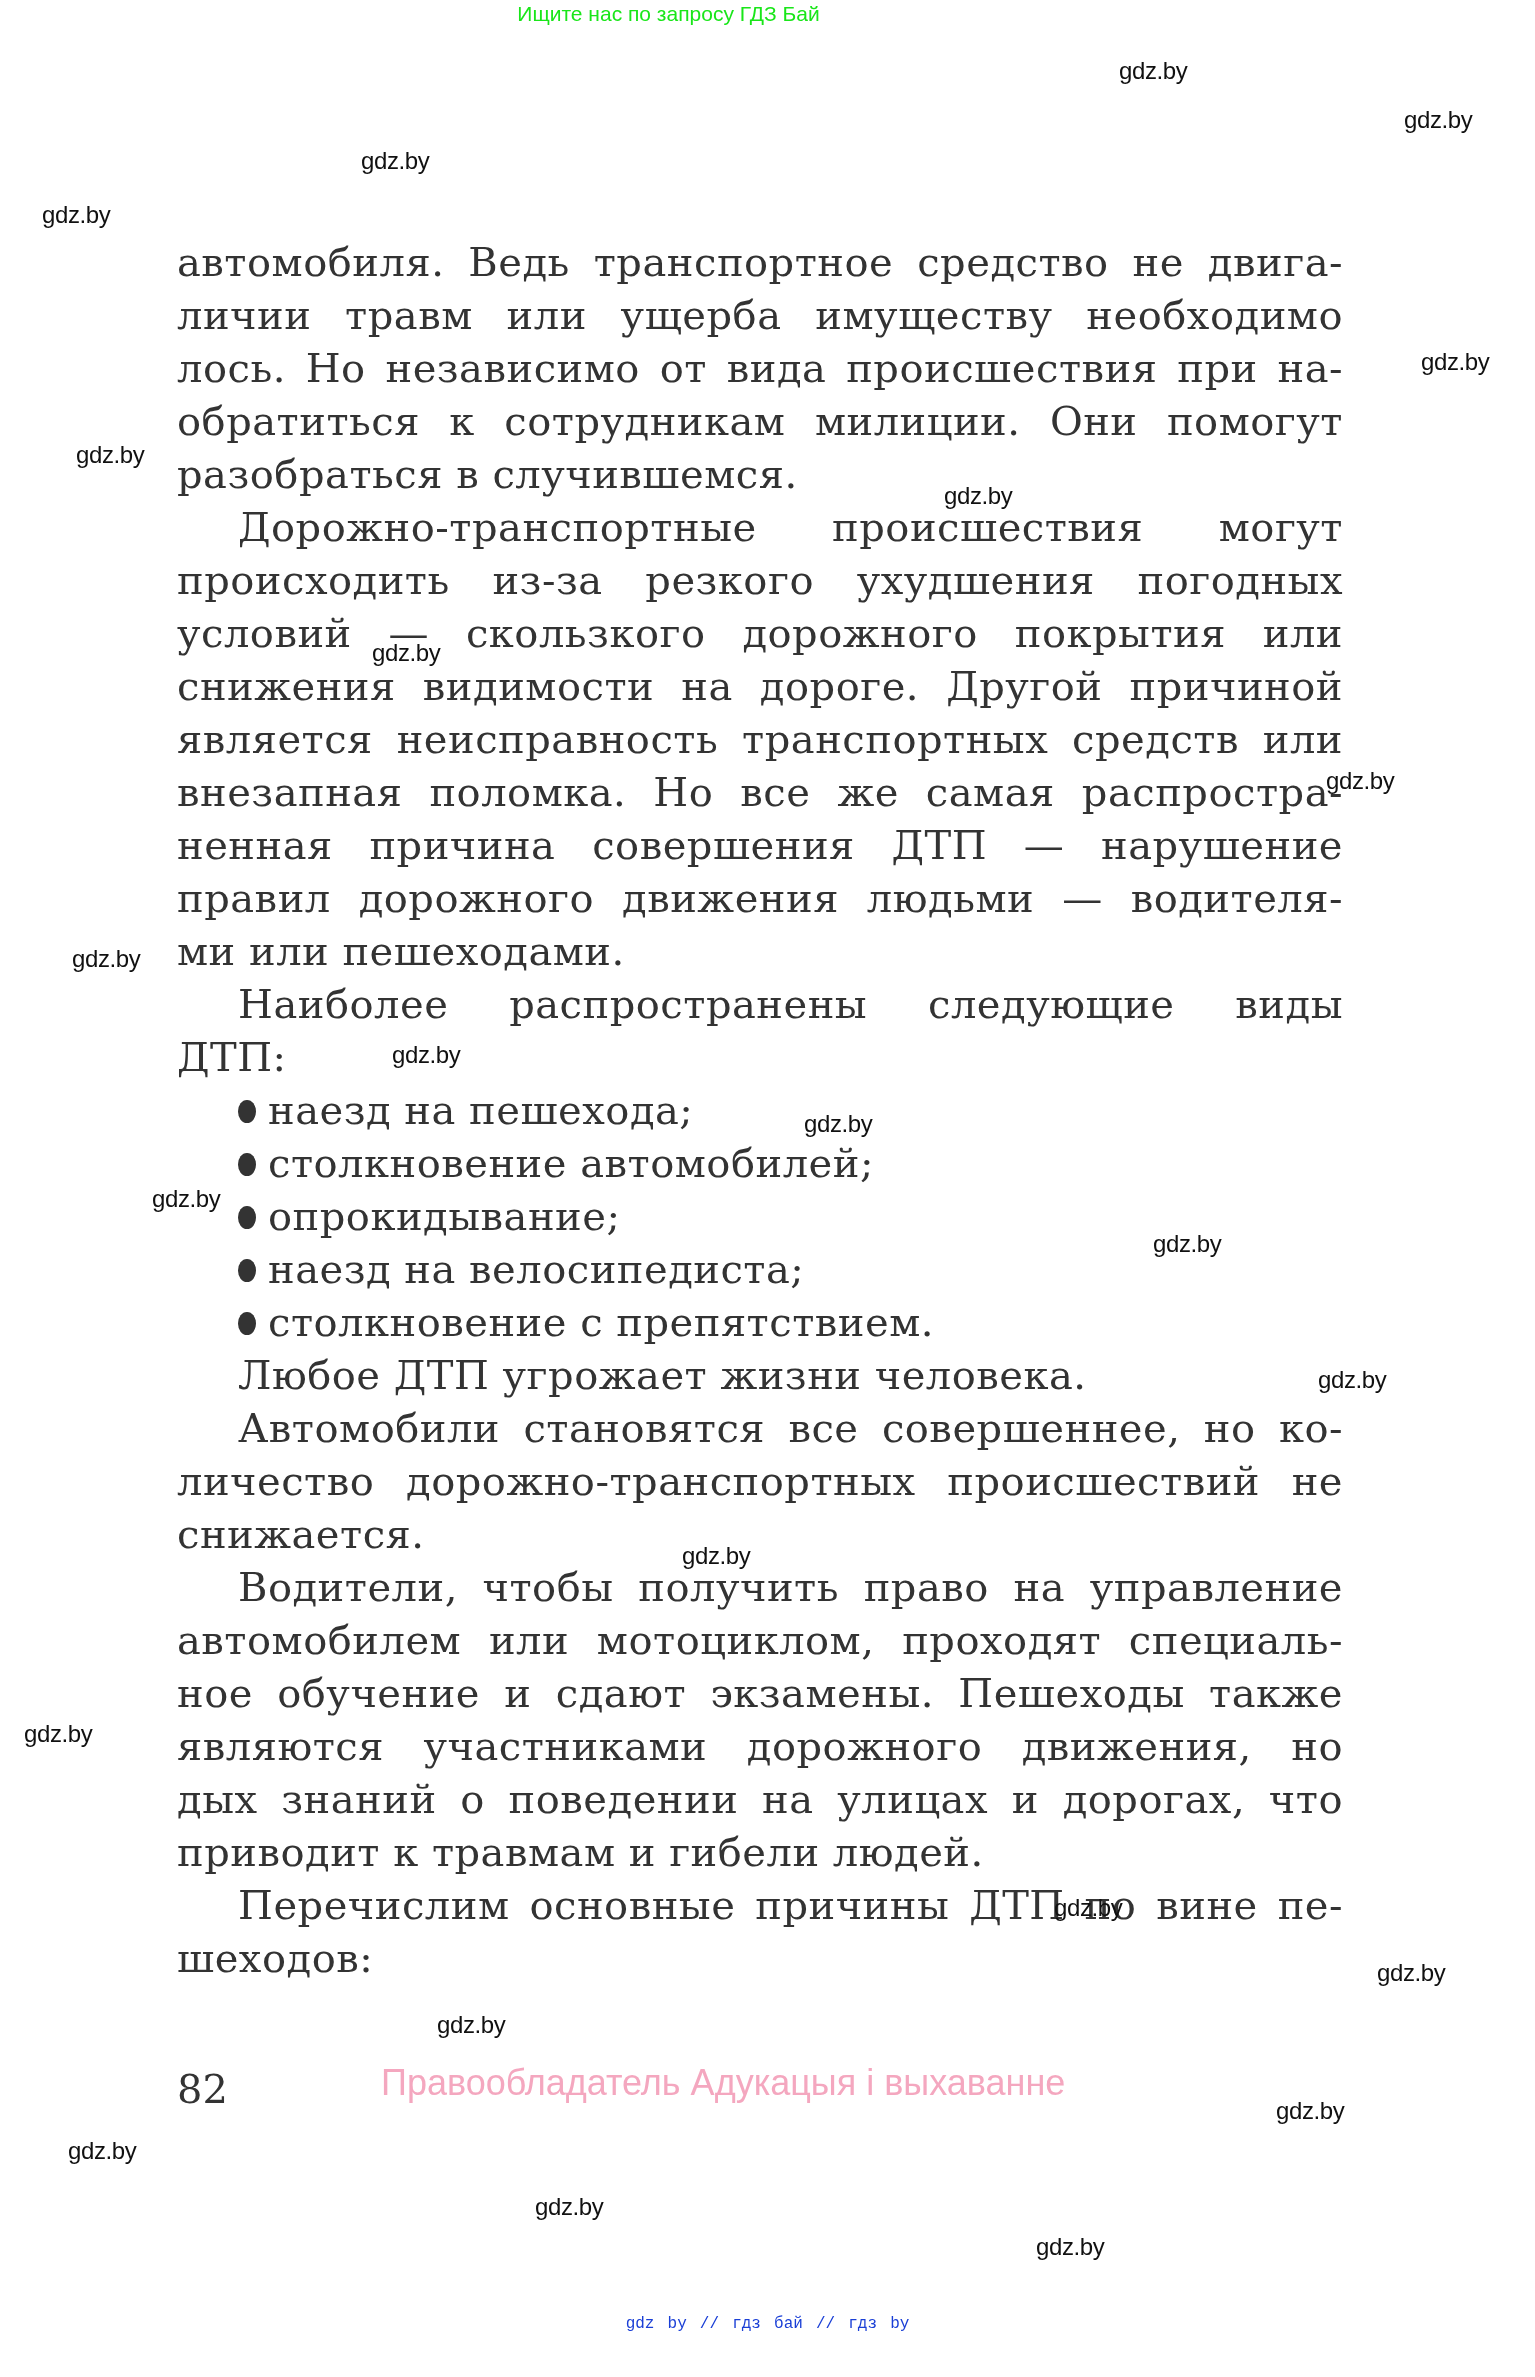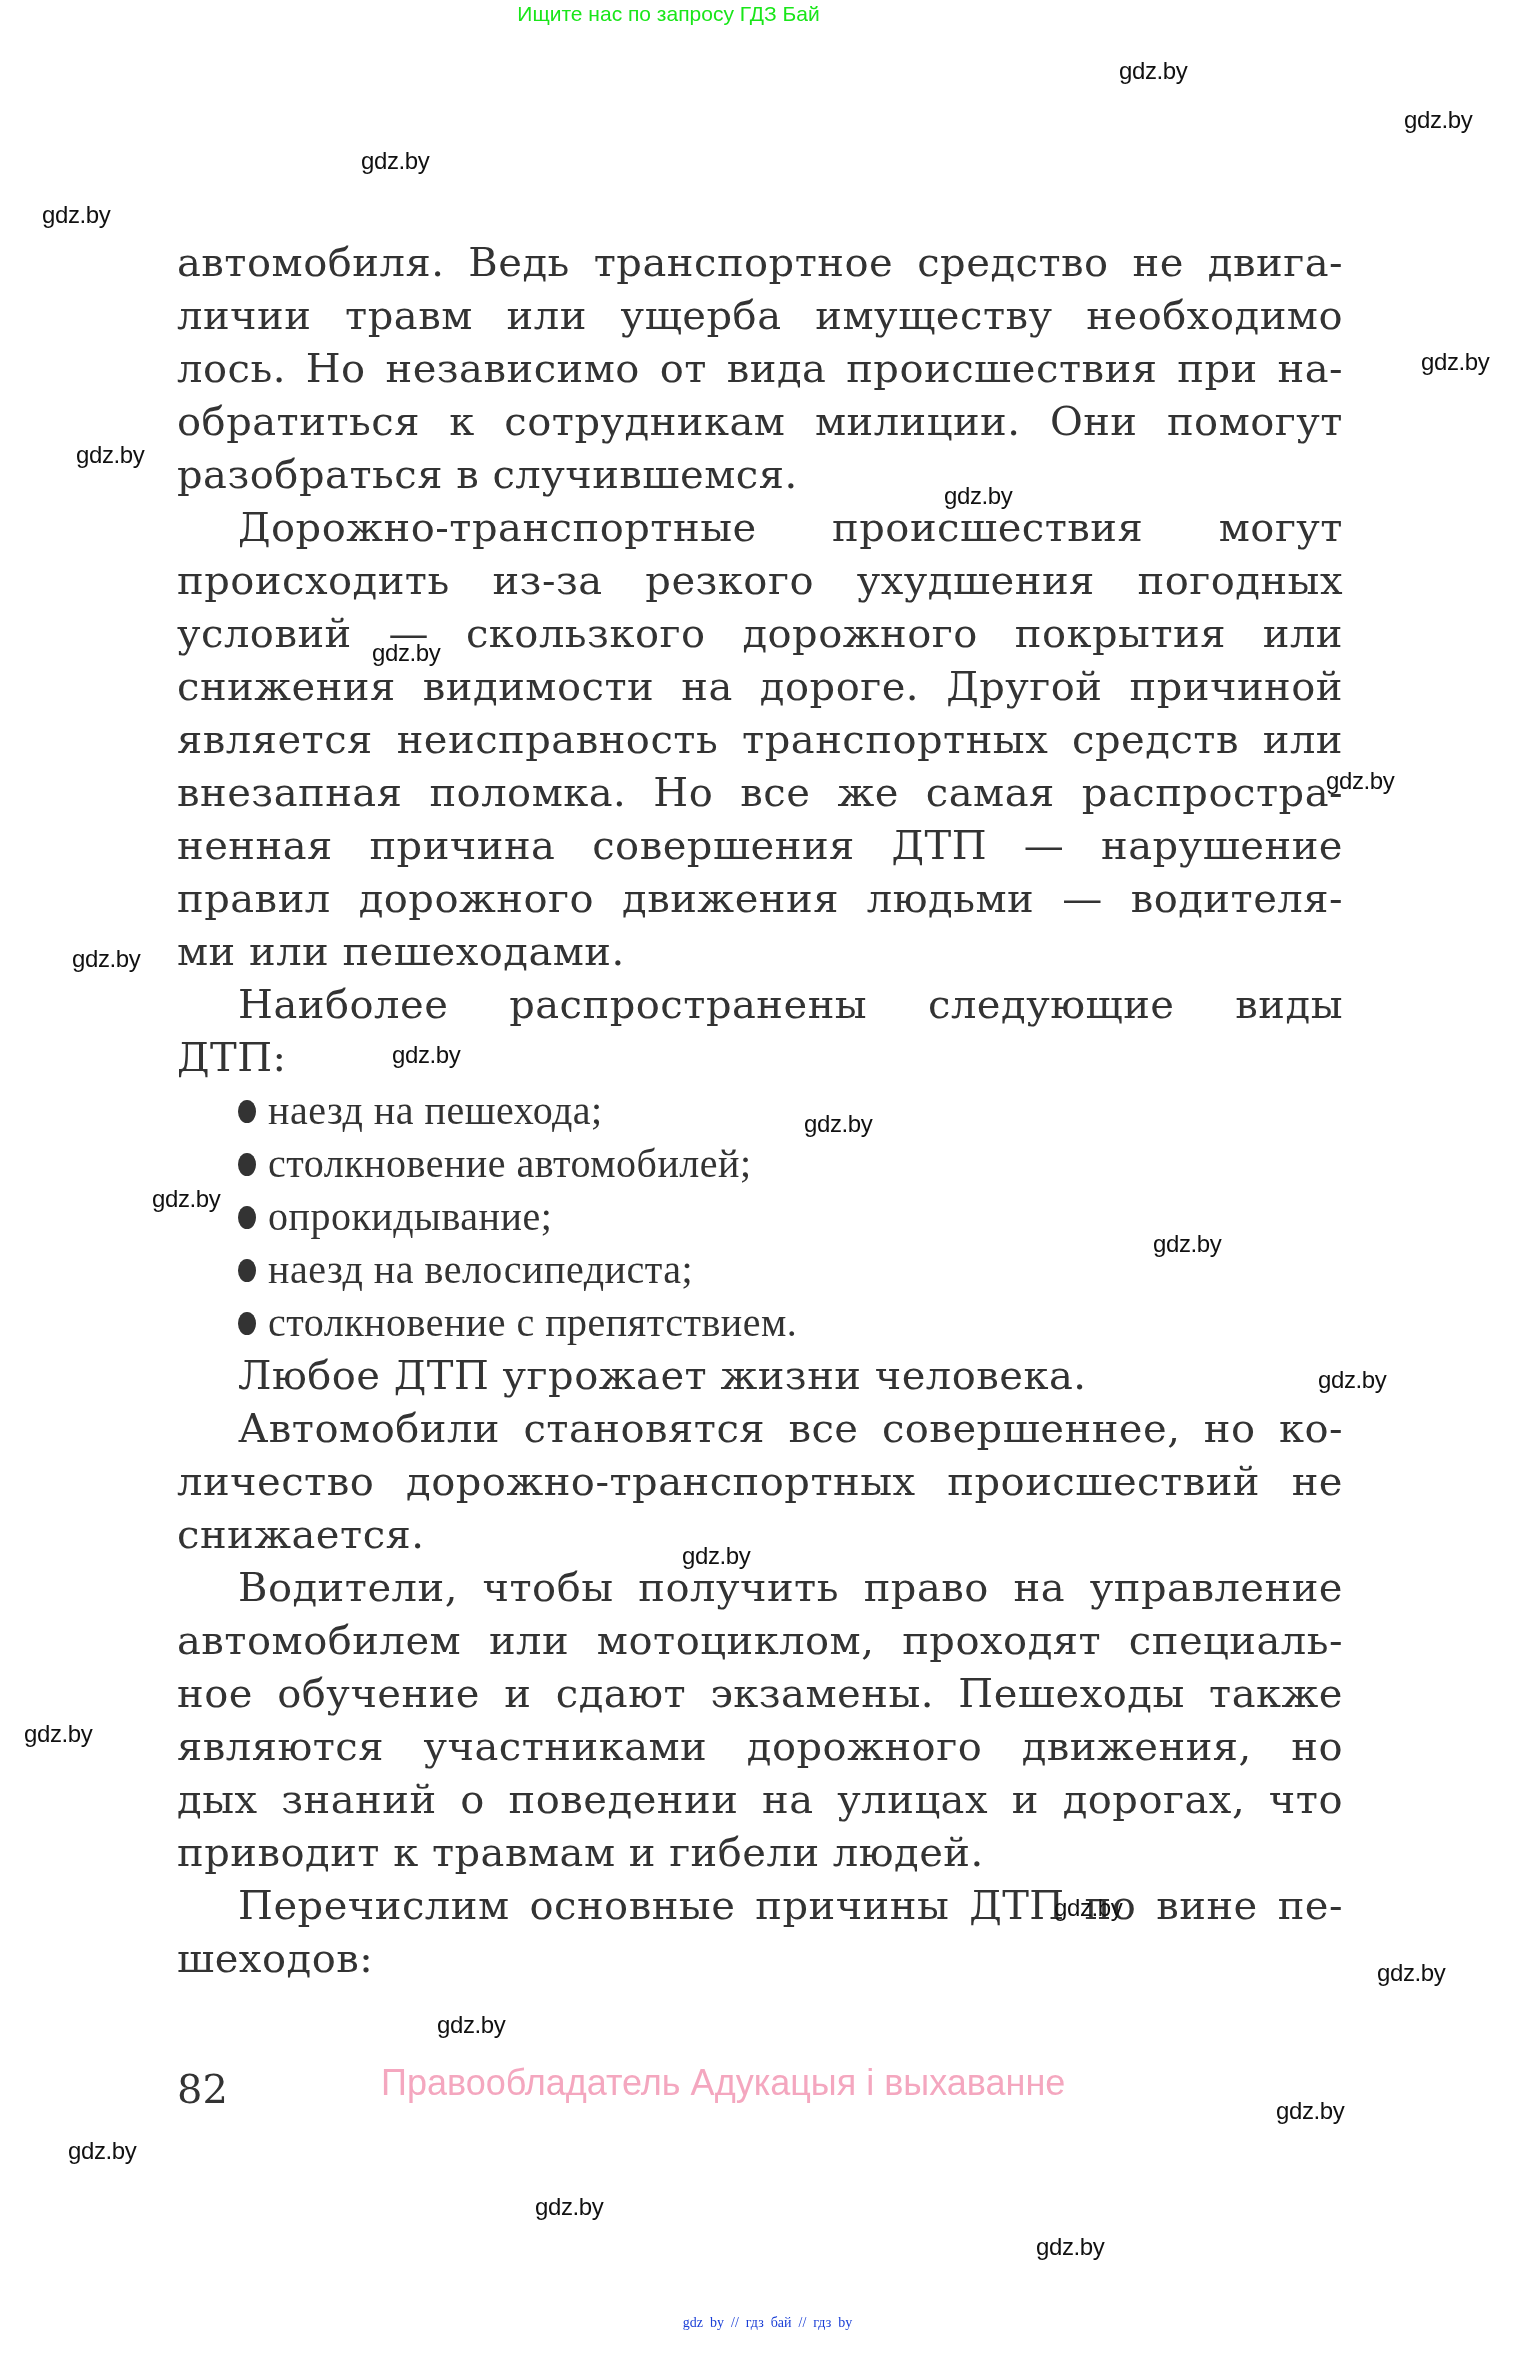--- a/index.html
+++ b/index.html
@@ -3,33 +3,33 @@
 <meta charset="utf-8">
 <style>
   html, body { margin:0; padding:0; background:#ffffff; }
   body { width:1535px; height:2377px; position:relative; overflow:hidden; }
   .top-banner {
     position:absolute; left:0; top:1.7px; width:1337px; text-align:center;
     font-family:"Liberation Sans", sans-serif; font-size:21px; color:#19e619;
   }
   .bottom-banner {
     position:absolute; left:0; top:2315px; width:1535px; text-align:center;
-    font-family:Liberation Serif, serif; font-size:14px; color:#1a3fd6;
+    font-family:Liberation Mono, monospace; font-size:16px; color:#1a3fd6;
     word-spacing:3.5px;
   }
   .page-text {
     position:absolute; left:177px; top:236px; width:1166px;
     font-family:"DejaVu Serif", "Liberation Serif", serif;
     font-size:40px; line-height:53px; color:#333333;
     letter-spacing:0.5px;
   }
   .line { display:block; white-space:nowrap; text-align:justify; text-align-last:justify; height:53px; }
   .line.last { text-align-last:left; }
   .line.indent { padding-left:61px; }
-  .bullet-line { display:block; white-space:nowrap; height:53px; padding-left:61px; text-align-last:left;font-family:Liberation Serif, serif; }
+  .bullet-line { display:block; white-space:nowrap; height:53px; padding-left:61px; text-align-last:left; }
   .bullet { display:inline-block; width:18px; height:23.4px; border-radius:50%; background:#333; margin-right:12px; vertical-align:0.9px; }
   .page-number {
     position:absolute; left:177px; top:2066px;
     font-family:"DejaVu Serif", serif; font-size:40px; color:#333;
   }
   .copyright {
     position:absolute; left:381px; top:2062px;
     font-family:"Liberation Sans", sans-serif; font-size:36px; color:#f4a7bf;
   }
   .wm {

